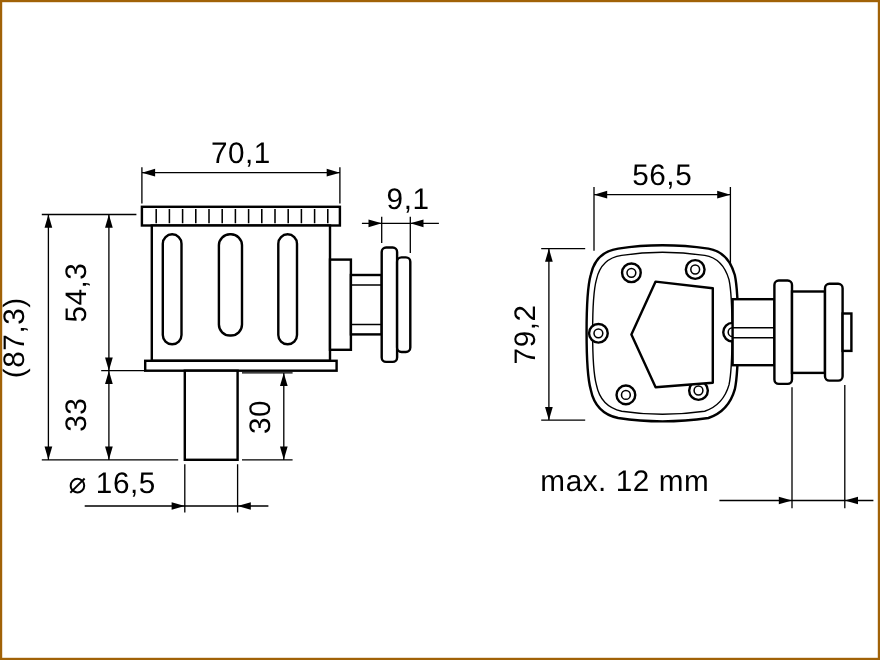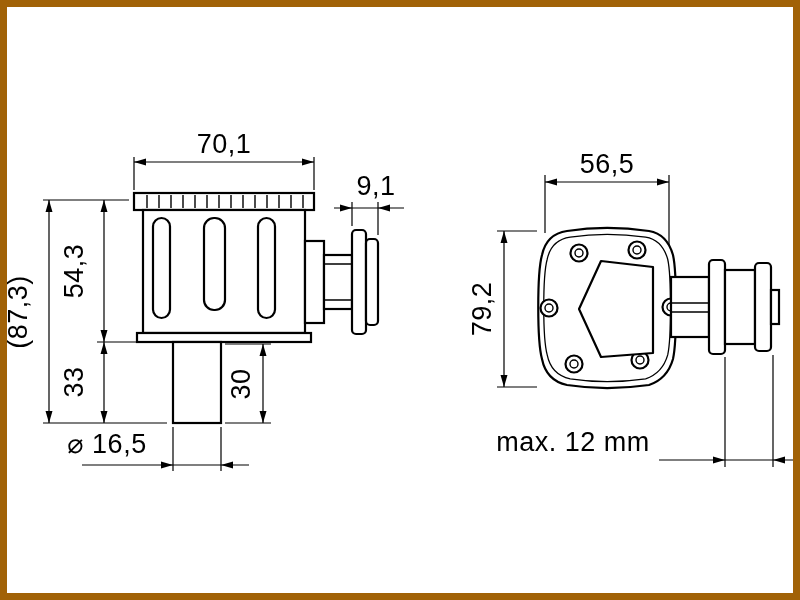--- a/index.html
+++ b/index.html
@@ -1,18 +1,18 @@
 <!DOCTYPE html>
 <html><head>
 <meta charset="utf-8">
 <style>
   html,body{margin:0;padding:0;background:#fff;}
   .canvas{
     position:relative;width:800px;height:600px;background:#ffffff;
-    box-sizing:border-box;border:7px solid #a16207;overflow:hidden;
+    box-sizing:border-box;border:2px solid #a16207;overflow:hidden;
     font-family:"Liberation Sans", sans-serif;
   }
   svg{display:block;}
   svg text{
     font-family:"Liberation Sans", sans-serif;
     font-size:27px;
     letter-spacing:0.5px;
     fill:#000;
     stroke:none;
   }

